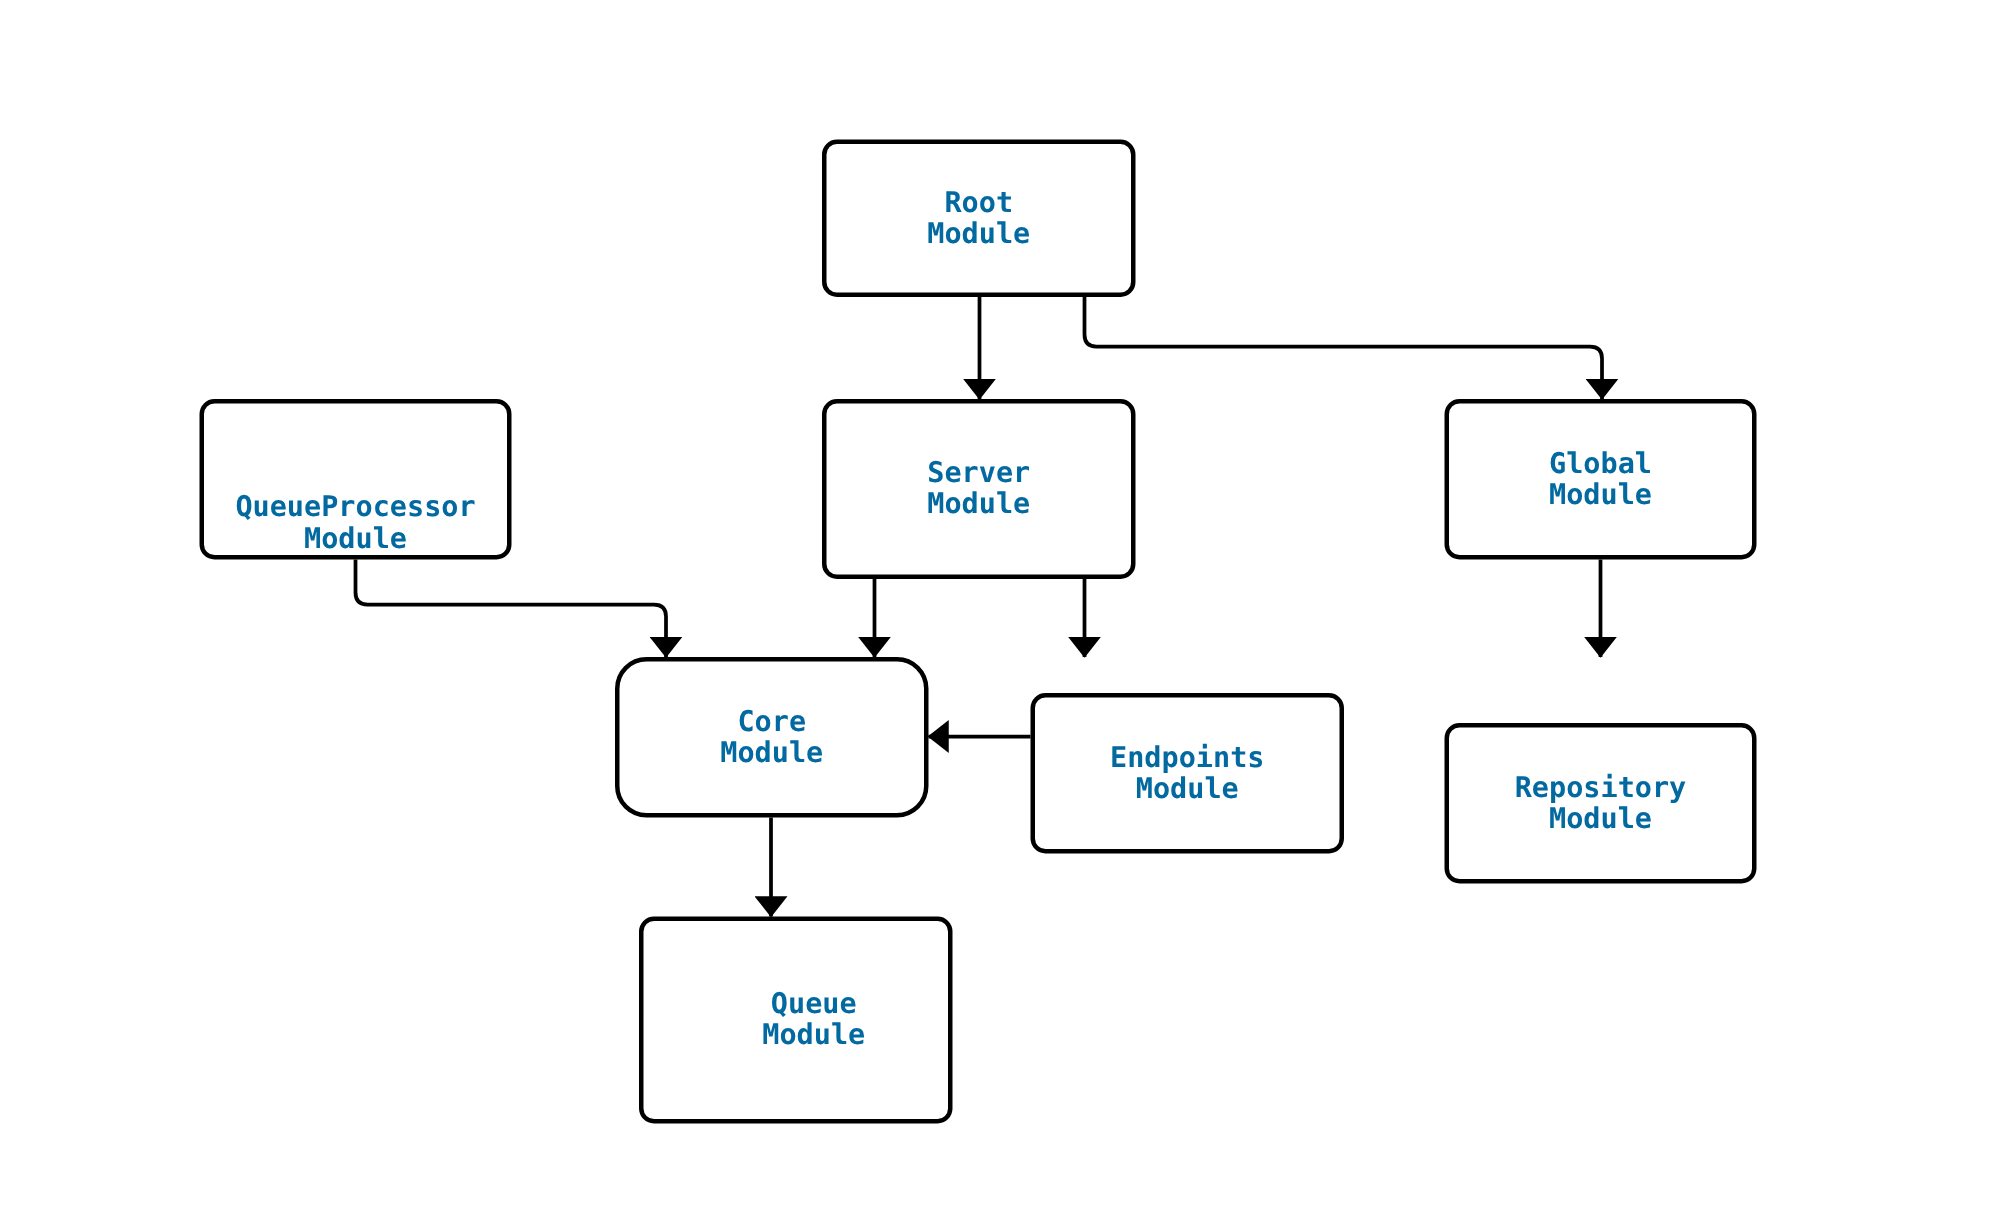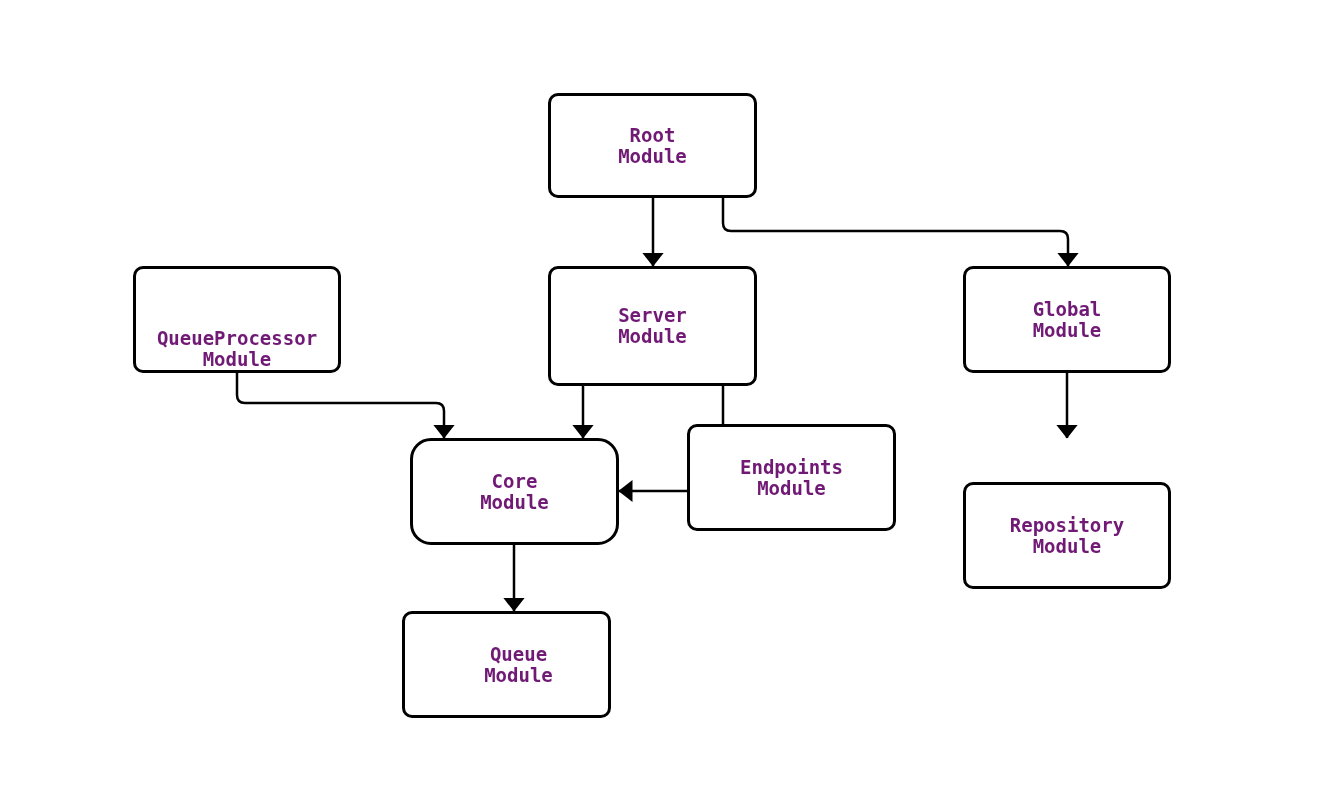--- a/index.html
+++ b/index.html
@@ -34,33 +34,33 @@
     border: 3px solid #000000;
     border-radius: 10px;
     display: flex;
     align-items: center;
     justify-content: center;
   }
   .node .label {
     font-weight: bold;
     font-size: 19px;
     line-height: 21px;
-    color: #701a75;
+    color: #0369a1;
     text-align: center;
     white-space: pre-line;
   }
   
   .n-root        { left: 548px; top:  93px; width: 209px; height: 105px; }
   .n-qp          { left: 133px; top: 266px; width: 208px; height: 107px; align-items: flex-end; }
   .n-server      { left: 548px; top: 266px; width: 209px; height: 120px; }
   .n-global      { left: 963px; top: 266px; width: 208px; height: 107px; }
   .n-core        { left: 410px; top: 438px; width: 209px; height: 107px; border-radius: 21px; }
-  .n-endpoints   { left: 687px; top: 424px; width: 209px; height: 107px; }
+  .n-endpoints   { left: 687px; top: 462px; width: 209px; height: 107px; }
   .n-repository  { left: 963px; top: 438px; width: 208px; height: 107px; margin-top: 44px; }
-  .n-queue       { left: 402px; top: 611px; width: 209px; height: 107px; padding-left: 24px; }
+  .n-queue       { left: 426px; top: 611px; width: 209px; height: 138px; padding-left: 24px; }
 </style>
 </head>
 <body>
 
 <div class="canvas">
 
   <svg class="edges" viewBox="0 0 1337 809" xmlns="http://www.w3.org/2000/svg">
     <defs>
       <marker id="arrowhead" viewBox="0 0 14 22" markerWidth="14" markerHeight="22" refX="13.5" refY="11" orient="auto" markerUnits="userSpaceOnUse">
         <path d="M0,0 L14,11 L0,22 Z" fill="#000000"></path>

